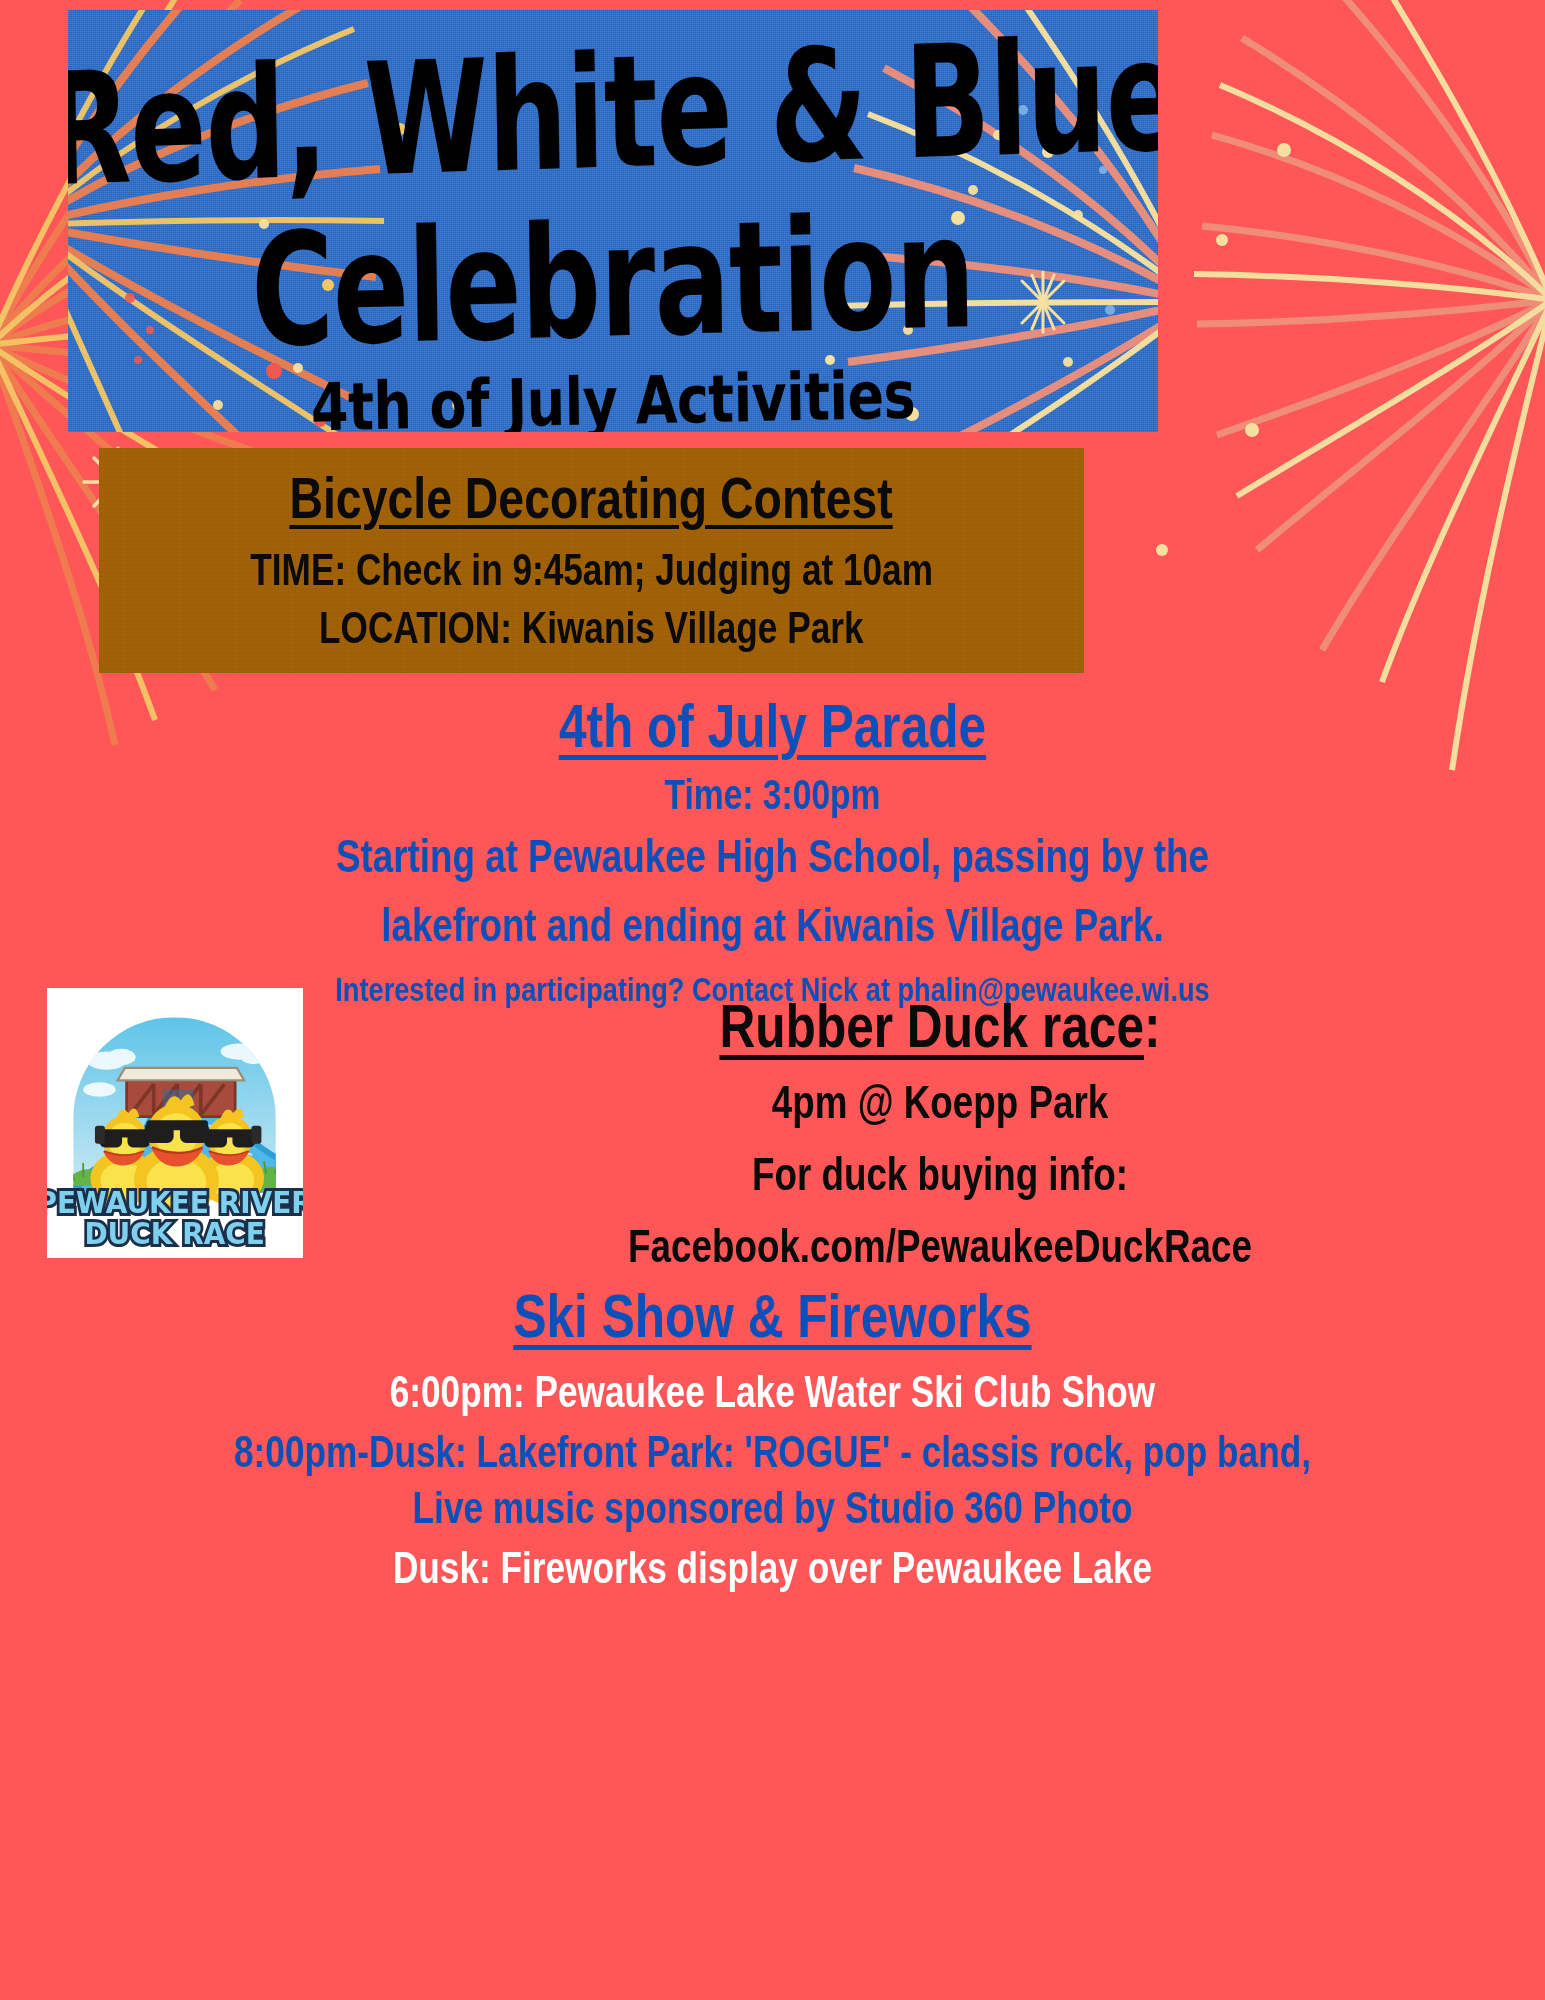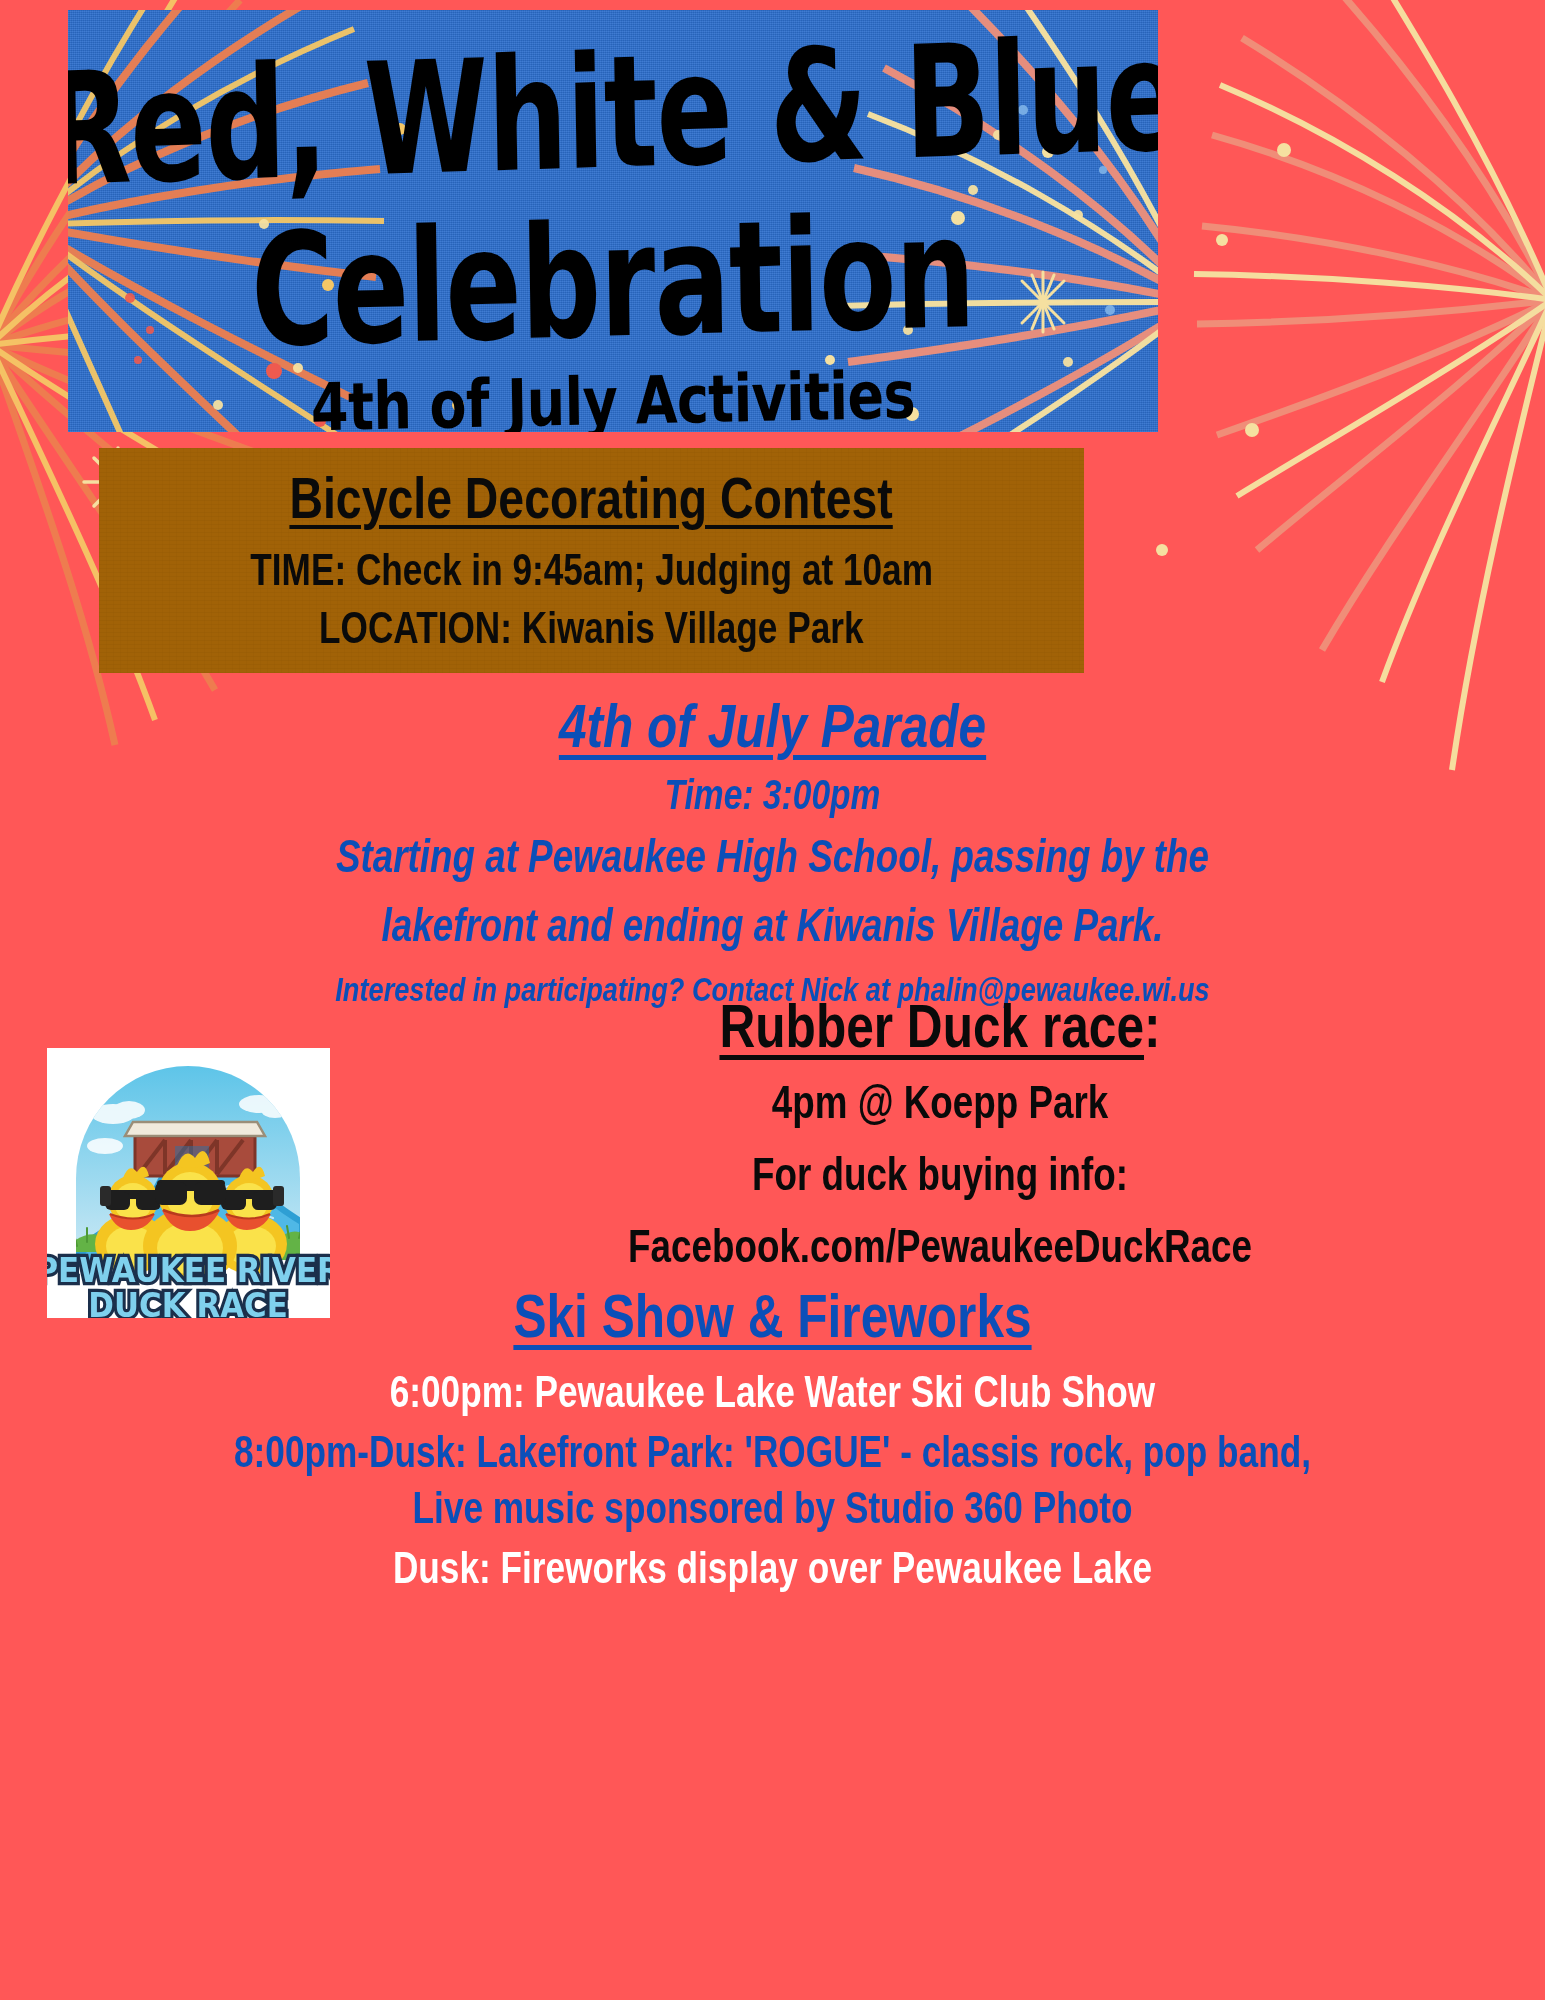--- a/index.html
+++ b/index.html
@@ -88,33 +88,33 @@
   #bike-title {
     font-size:58px; color:#0A0A0A;
     text-decoration:underline;
     text-decoration-thickness:4px;
     text-underline-offset:7px;
     margin-bottom:10px;
   }
   #bike-time, #bike-location { font-size:44px; color:#0A0A0A; line-height:1.32; }
 
   
-  #parade { position:absolute; left:0; top:690px; width:1545px; text-align:center;font-style:italic; }
+  #parade { position:absolute; left:0; top:690px; width:1545px; text-align:center; }
   #parade-title {
     font-size:62px; color:#0B4FB8;
     text-decoration:underline; text-decoration-thickness:5px; text-underline-offset:8px;
   }
   #parade-time { font-size:42px; color:#0B4FB8; margin-top:10px; }
   #parade-route1, #parade-route2 { font-size:46px; color:#0B4FB8; line-height:1.36; margin-top:6px; }
   #parade-contact { font-size:34px; color:#0B4FB8; margin-top:14px; }
 
   
   #duck-logo {
-    position:absolute; left:47px; top:1048px;
-    width:283px; height:270px;
+    position:absolute; left:47px; top:988px;
+    width:256px; height:270px;
     background:#FFFFFF;
     overflow:hidden;
   }
   #duck-logo svg { display:block; width:100%; height:100%; }
 
   #duck { position:absolute; left:345px; top:990px; width:1190px; text-align:center; }
   #duck-title { font-size:62px; color:#0A0A0A; }
   #duck-title .u {
     text-decoration:underline; text-decoration-thickness:5px; text-underline-offset:8px;
   }

